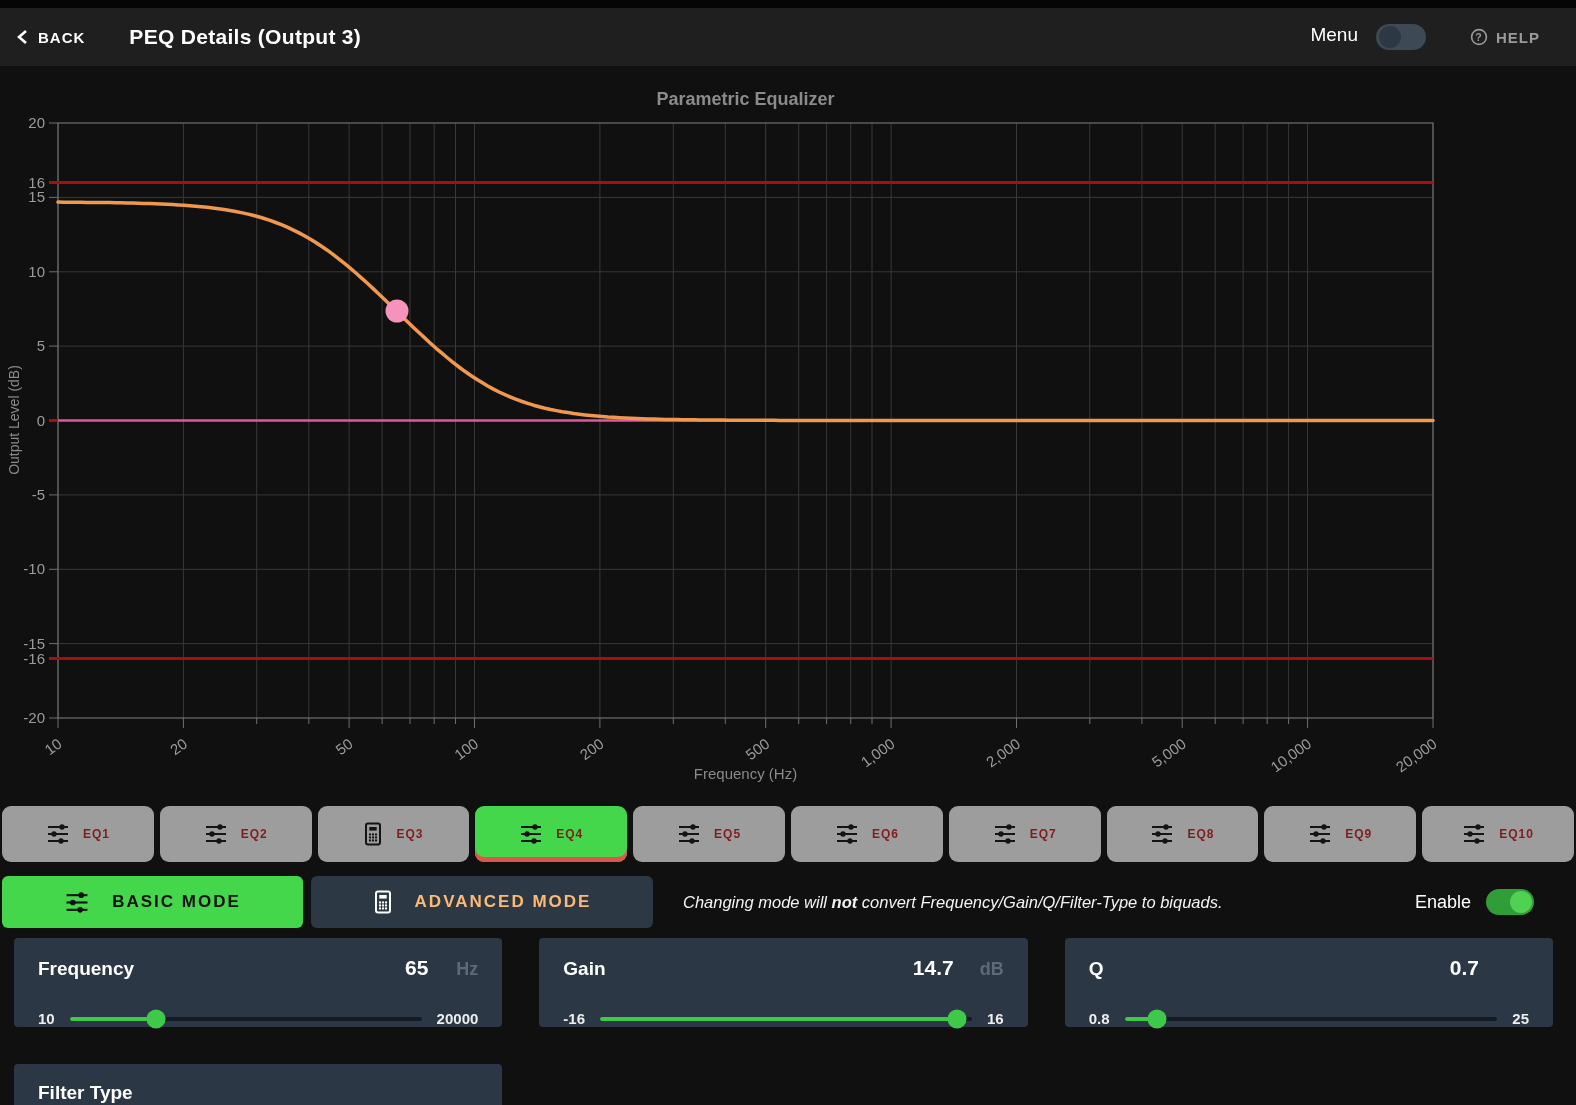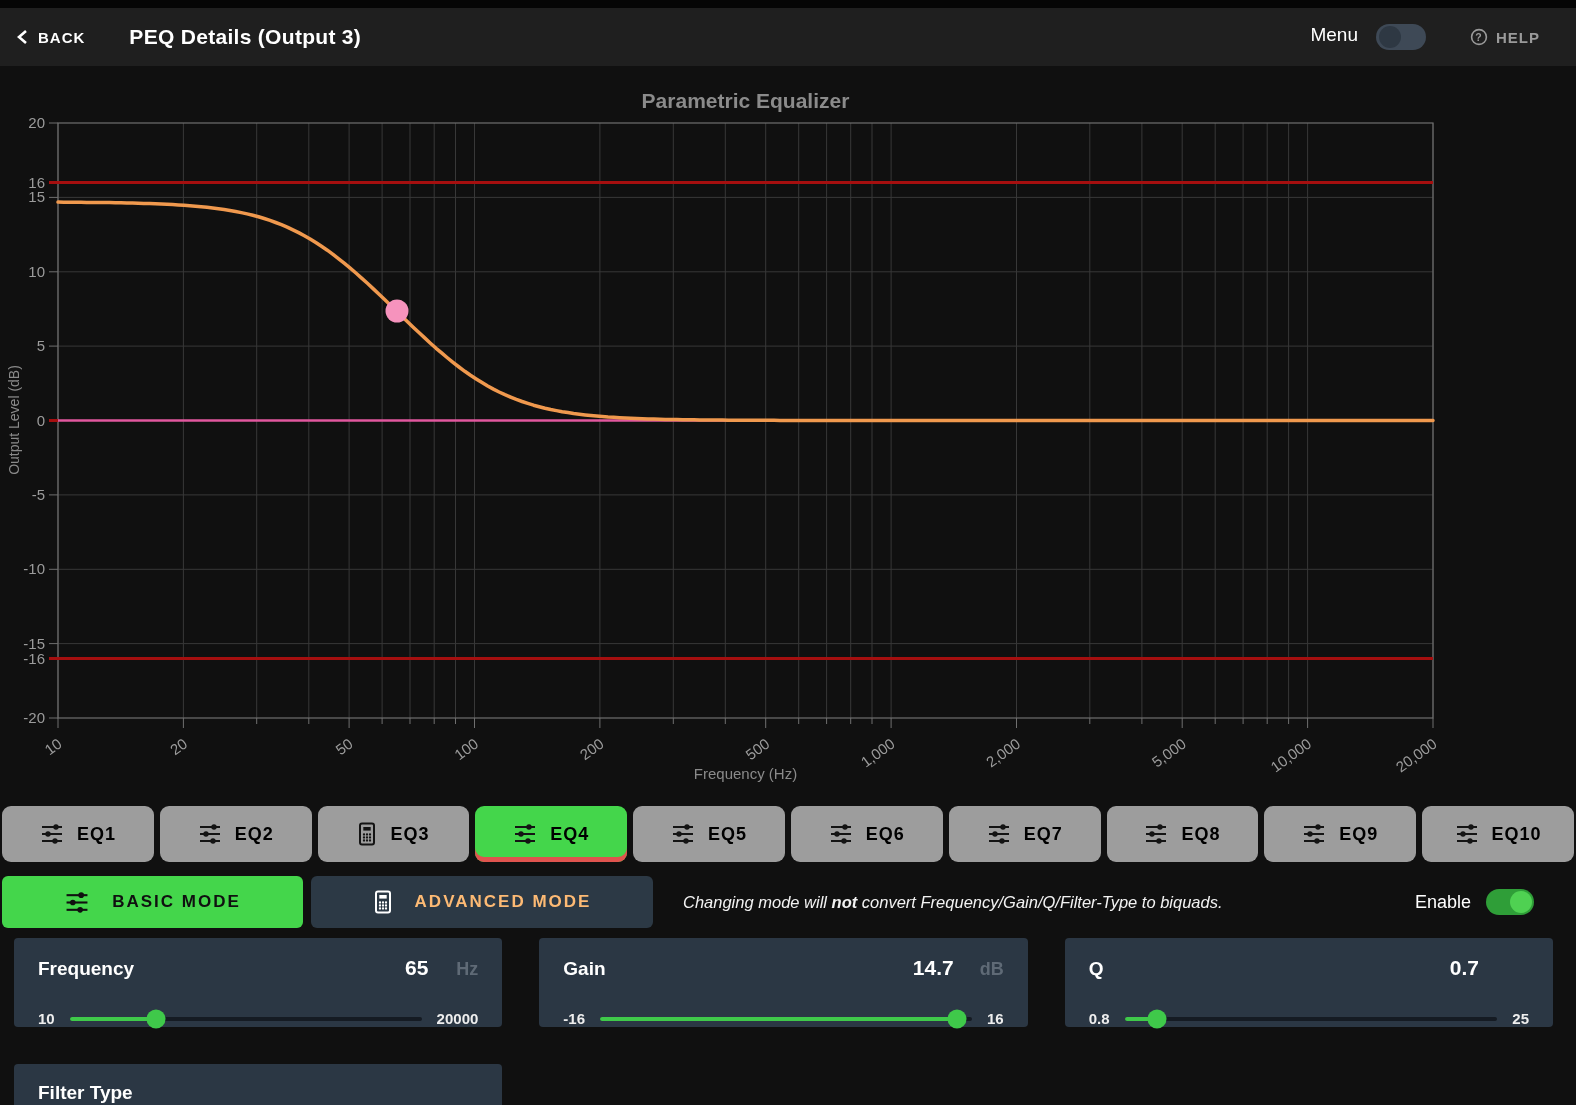--- a/index.html
+++ b/index.html
@@ -15,30 +15,30 @@
   .hdr-right { margin-left:auto; display:flex; }
   .menu-label { font-size:19px; }
   .toggle { position:relative; border-radius:14px; cursor:pointer; }
   .toggle .knob { position:absolute; top:2px; border-radius:50%; }
   .toggle-menu { width:50px; height:26px; background:#3e4956; margin-left:18px; }
   .toggle-menu .knob { left:3px; width:22px; height:22px; background:#2e3843; }
   .help-btn { display:flex; align-items:center; gap:8px; color:#9a9a9a; font-size:15px; font-weight:bold; letter-spacing:1px; margin-left:44px; cursor:pointer; }
 
   
   .chart-wrap { position:relative; height:740px; }
-  .chart-title { position:absolute; top:23px; left:58px; width:1375px; text-align:center; font-size:21px; font-weight:bold; color:#8b8b8b; }
+  .chart-title { position:absolute; top:23px; left:58px; width:1375px; text-align:center; font-size:18px; font-weight:bold; color:#8b8b8b; }
   #plot-svg { position:absolute; top:0; left:0; }
   #plot-svg text { font-family:"Liberation Sans","DejaVu Sans",sans-serif; font-size:15px; fill:#9b9b9b; }
   .y-axis-label { position:absolute; left:14px; top:354px; transform:translate(-50%,-50%) rotate(-90deg); font-size:14px; color:#8a8a8a; white-space:nowrap; }
   .x-axis-label { position:absolute; top:699px; left:58px; width:1375px; text-align:center; font-size:15px; color:#8a8a8a; }
   .eq-handle { position:absolute; width:23px; height:23px; border-radius:50%; background:#f693bd; transform:translate(-50%,-50%); cursor:grab; }
 
   
   .tabs { height:56px; display:flex; gap:6px; padding:0 2px; }
-  .eq-tab { flex:1; border:none; border-radius:9px; background:#9d9d9d; color:#000000; display:flex; align-items:center; justify-content:center; gap:13px; font-family:inherit; font-size:18px; font-weight:bold; letter-spacing:1px; cursor:pointer; }
+  .eq-tab { flex:1; border:none; border-radius:9px; background:#9d9d9d; color:#7f1d1d; display:flex; align-items:center; justify-content:center; gap:13px; font-family:inherit; font-size:12px; font-weight:bold; letter-spacing:1px; cursor:pointer; }
   .eq-tab.selected { background:#44d64b; box-shadow:inset 0 -5px 0 #e0544e; }
   .tab-icon { display:flex; }
 
   
   .mode-row { height:52px; margin-top:14px; display:flex; align-items:stretch; padding:0 2px; }
   .mode-btn { border:none; border-radius:6px; display:flex; align-items:center; justify-content:center; gap:22px; font-family:inherit; font-size:17px; font-weight:bold; letter-spacing:2px; cursor:pointer; }
   .mode-basic { width:301px; background:#44d64b; color:#101010; }
   .mode-advanced { width:342px; background:#2c3945; color:#fdba74; margin-left:8px; }
   .warning { align-self:center; margin-left:30px; font-style:italic; font-size:16.5px; color:#f2f2f2; }
   .enable-group { margin-left:auto; margin-right:40px; align-self:center; display:flex; align-items:center; gap:15px; font-size:18px; }

